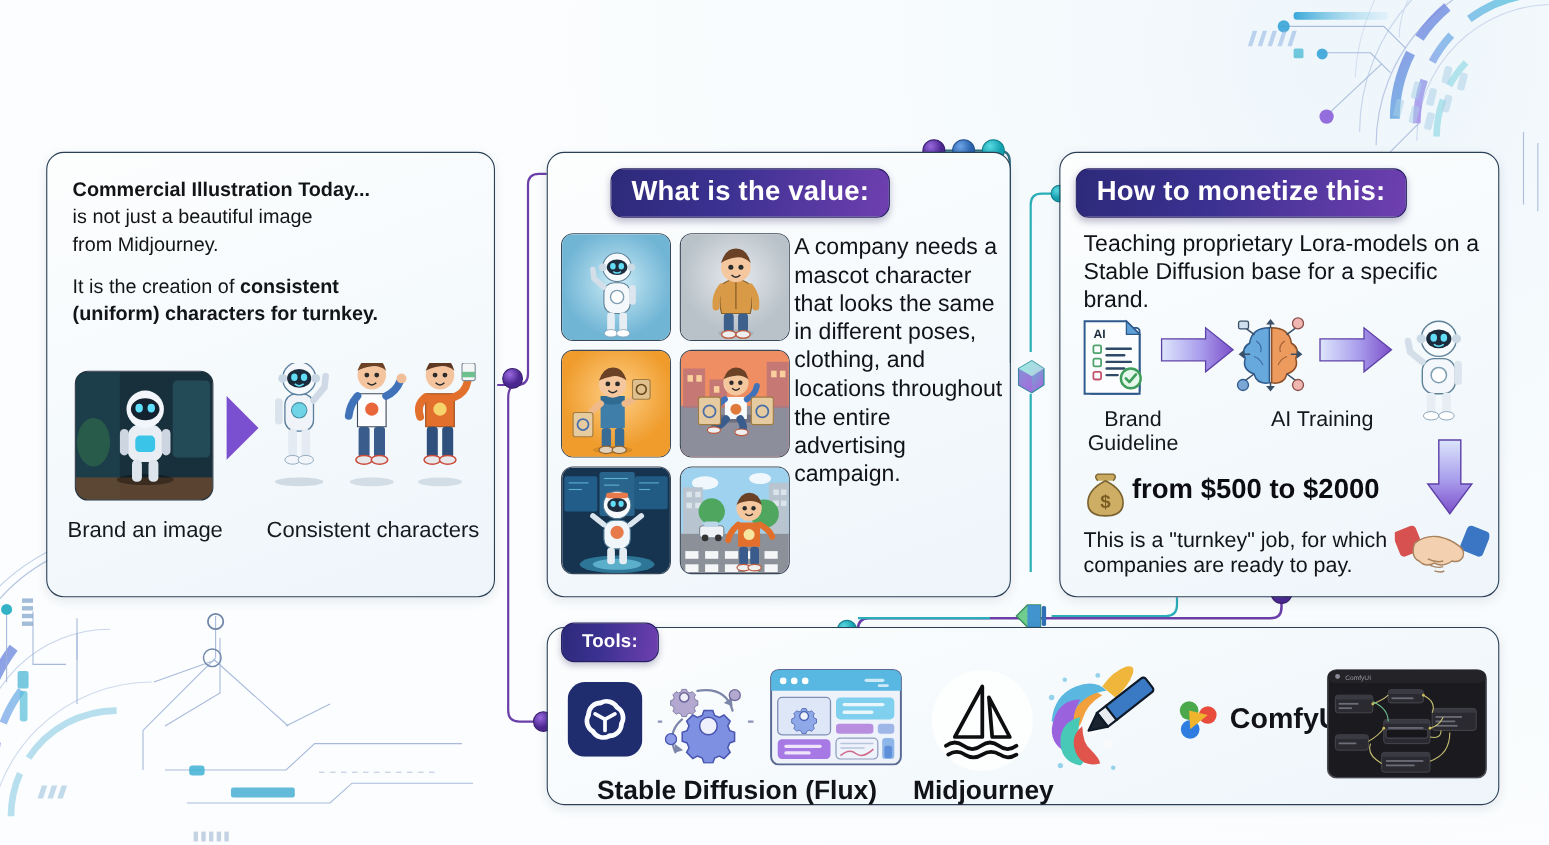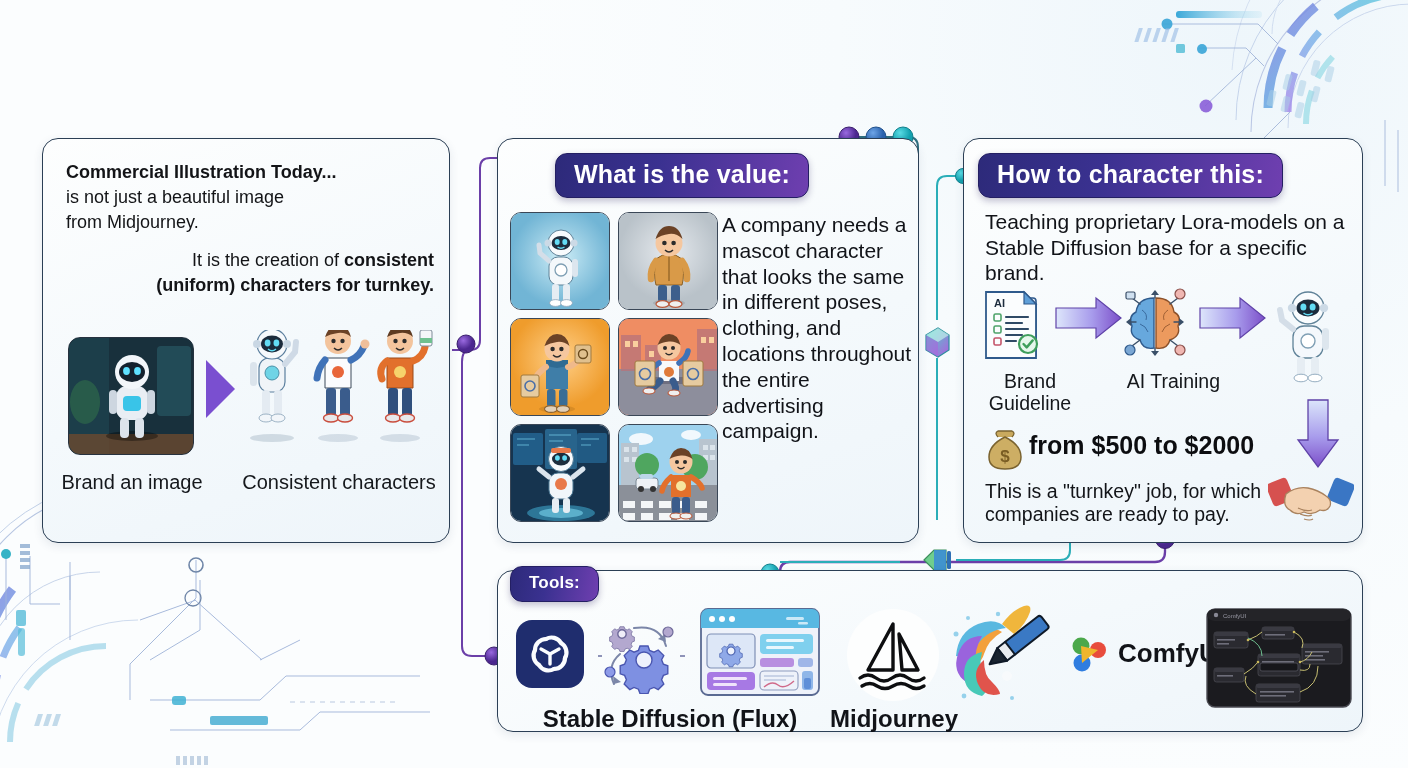--- a/index.html
+++ b/index.html
@@ -46,21 +46,21 @@
     white-space: nowrap;
   }
   #pill-value    { left: 512px; top: 153px; margin-left: 43px; }
   #pill-monetize { left: 978px; top: 153px; }
   #pill-tools    { left: 510px; top: 566px; font-size: 17px; }
 
   
   .intro-text { position: absolute; left: 66px; top: 160px; width: 368px; color: #131417; }
   .intro-text p { font-size: 18px; line-height: 25px; }
   .intro-text .l1 { font-weight: bold; }
-  .intro-text .para2 { margin-top: 13px; text-align: right; }
+  .intro-text .para2 { margin-top: 13px; }
   .intro-text b { font-weight: bold; }
 
   #thumb-single {
     position: absolute; left: 68px; top: 337px; width: 126px; height: 118px;
     border-radius: 12px; border: 1.4px solid #27323f; overflow: hidden;
     background: linear-gradient(150deg, #1b2b36 0%, #22404f 40%, #123040 100%);
   }
   #arrow-intro { position: absolute; left: 203px; top: 358px; width: 34px; height: 62px; }
   #group-chars { position: absolute; left: 240px; top: 330px; width: 200px; height: 130px; }
 
@@ -84,21 +84,21 @@
   }
 
   
   #monetize-text {
     position: absolute; left: 985px; top: 209px; width: 362px;
     font-size: 21px; line-height: 25.5px; color: #111318;
   }
   #pipe { position: absolute; left: 978px; top: 288px; width: 378px; height: 110px; }
   .plabel { position: absolute; font-size: 19.5px; line-height: 22px; color: #14171b; text-align: center; }
   #plabel-brand { left: 978px; top: 370px; width: 104px; }
-  #plabel-train { left: 1080px; top: 370px; width: 140px; text-align: right; }
+  #plabel-train { left: 1132px; top: 370px; width: 140px; }
   #money-row { position: absolute; left: 982px; top: 428px; width: 330px; height: 42px; }
   #money-text {
     position: absolute; left: 1029px; top: 431px;
     font-size: 25px; font-weight: bold; color: #0c0d10; white-space: nowrap;
   }
   #monetize-foot {
     position: absolute; left: 985px; top: 480px; width: 310px;
     font-size: 19.5px; line-height: 23px; color: #121418;
   }
   #big-down-arrow { position: absolute; left: 1295px; top: 398px; width: 46px; height: 72px; }
@@ -614,21 +614,21 @@
           <ellipse cx="-5" cy="39" rx="6" ry="3" fill="#efefef" stroke="#bb5a3c" stroke-width="1.1"></ellipse>
           <ellipse cx="5" cy="39" rx="6" ry="3" fill="#efefef" stroke="#bb5a3c" stroke-width="1.1"></ellipse>
         </g>
       </svg>
     </div>
   </div>
 
   <div id="value-text">A company needs a mascot character that looks the same in different poses, clothing, and locations throughout the entire advertising campaign.</div>
 
   <div class="card" id="card-monetize"></div>
-  <div class="pill" id="pill-monetize">How to character this:</div>
+  <div class="pill" id="pill-monetize">How to monetize this:</div>
   <div id="monetize-text">Teaching proprietary Lora-models on a Stable Diffusion base for a specific brand.</div>
 
   <svg id="pipe" viewBox="0 0 378 110">
     <defs>
       <linearGradient id="ar" x1="0" y1="0" x2="1" y2="0">
         <stop offset="0%" stop-color="#dde6fb"></stop>
           <stop offset="55%" stop-color="#a89cec"></stop>
           <stop offset="100%" stop-color="#7c4fc9"></stop>
       </linearGradient>
       <linearGradient id="ard" x1="0" y1="0" x2="0" y2="1">

